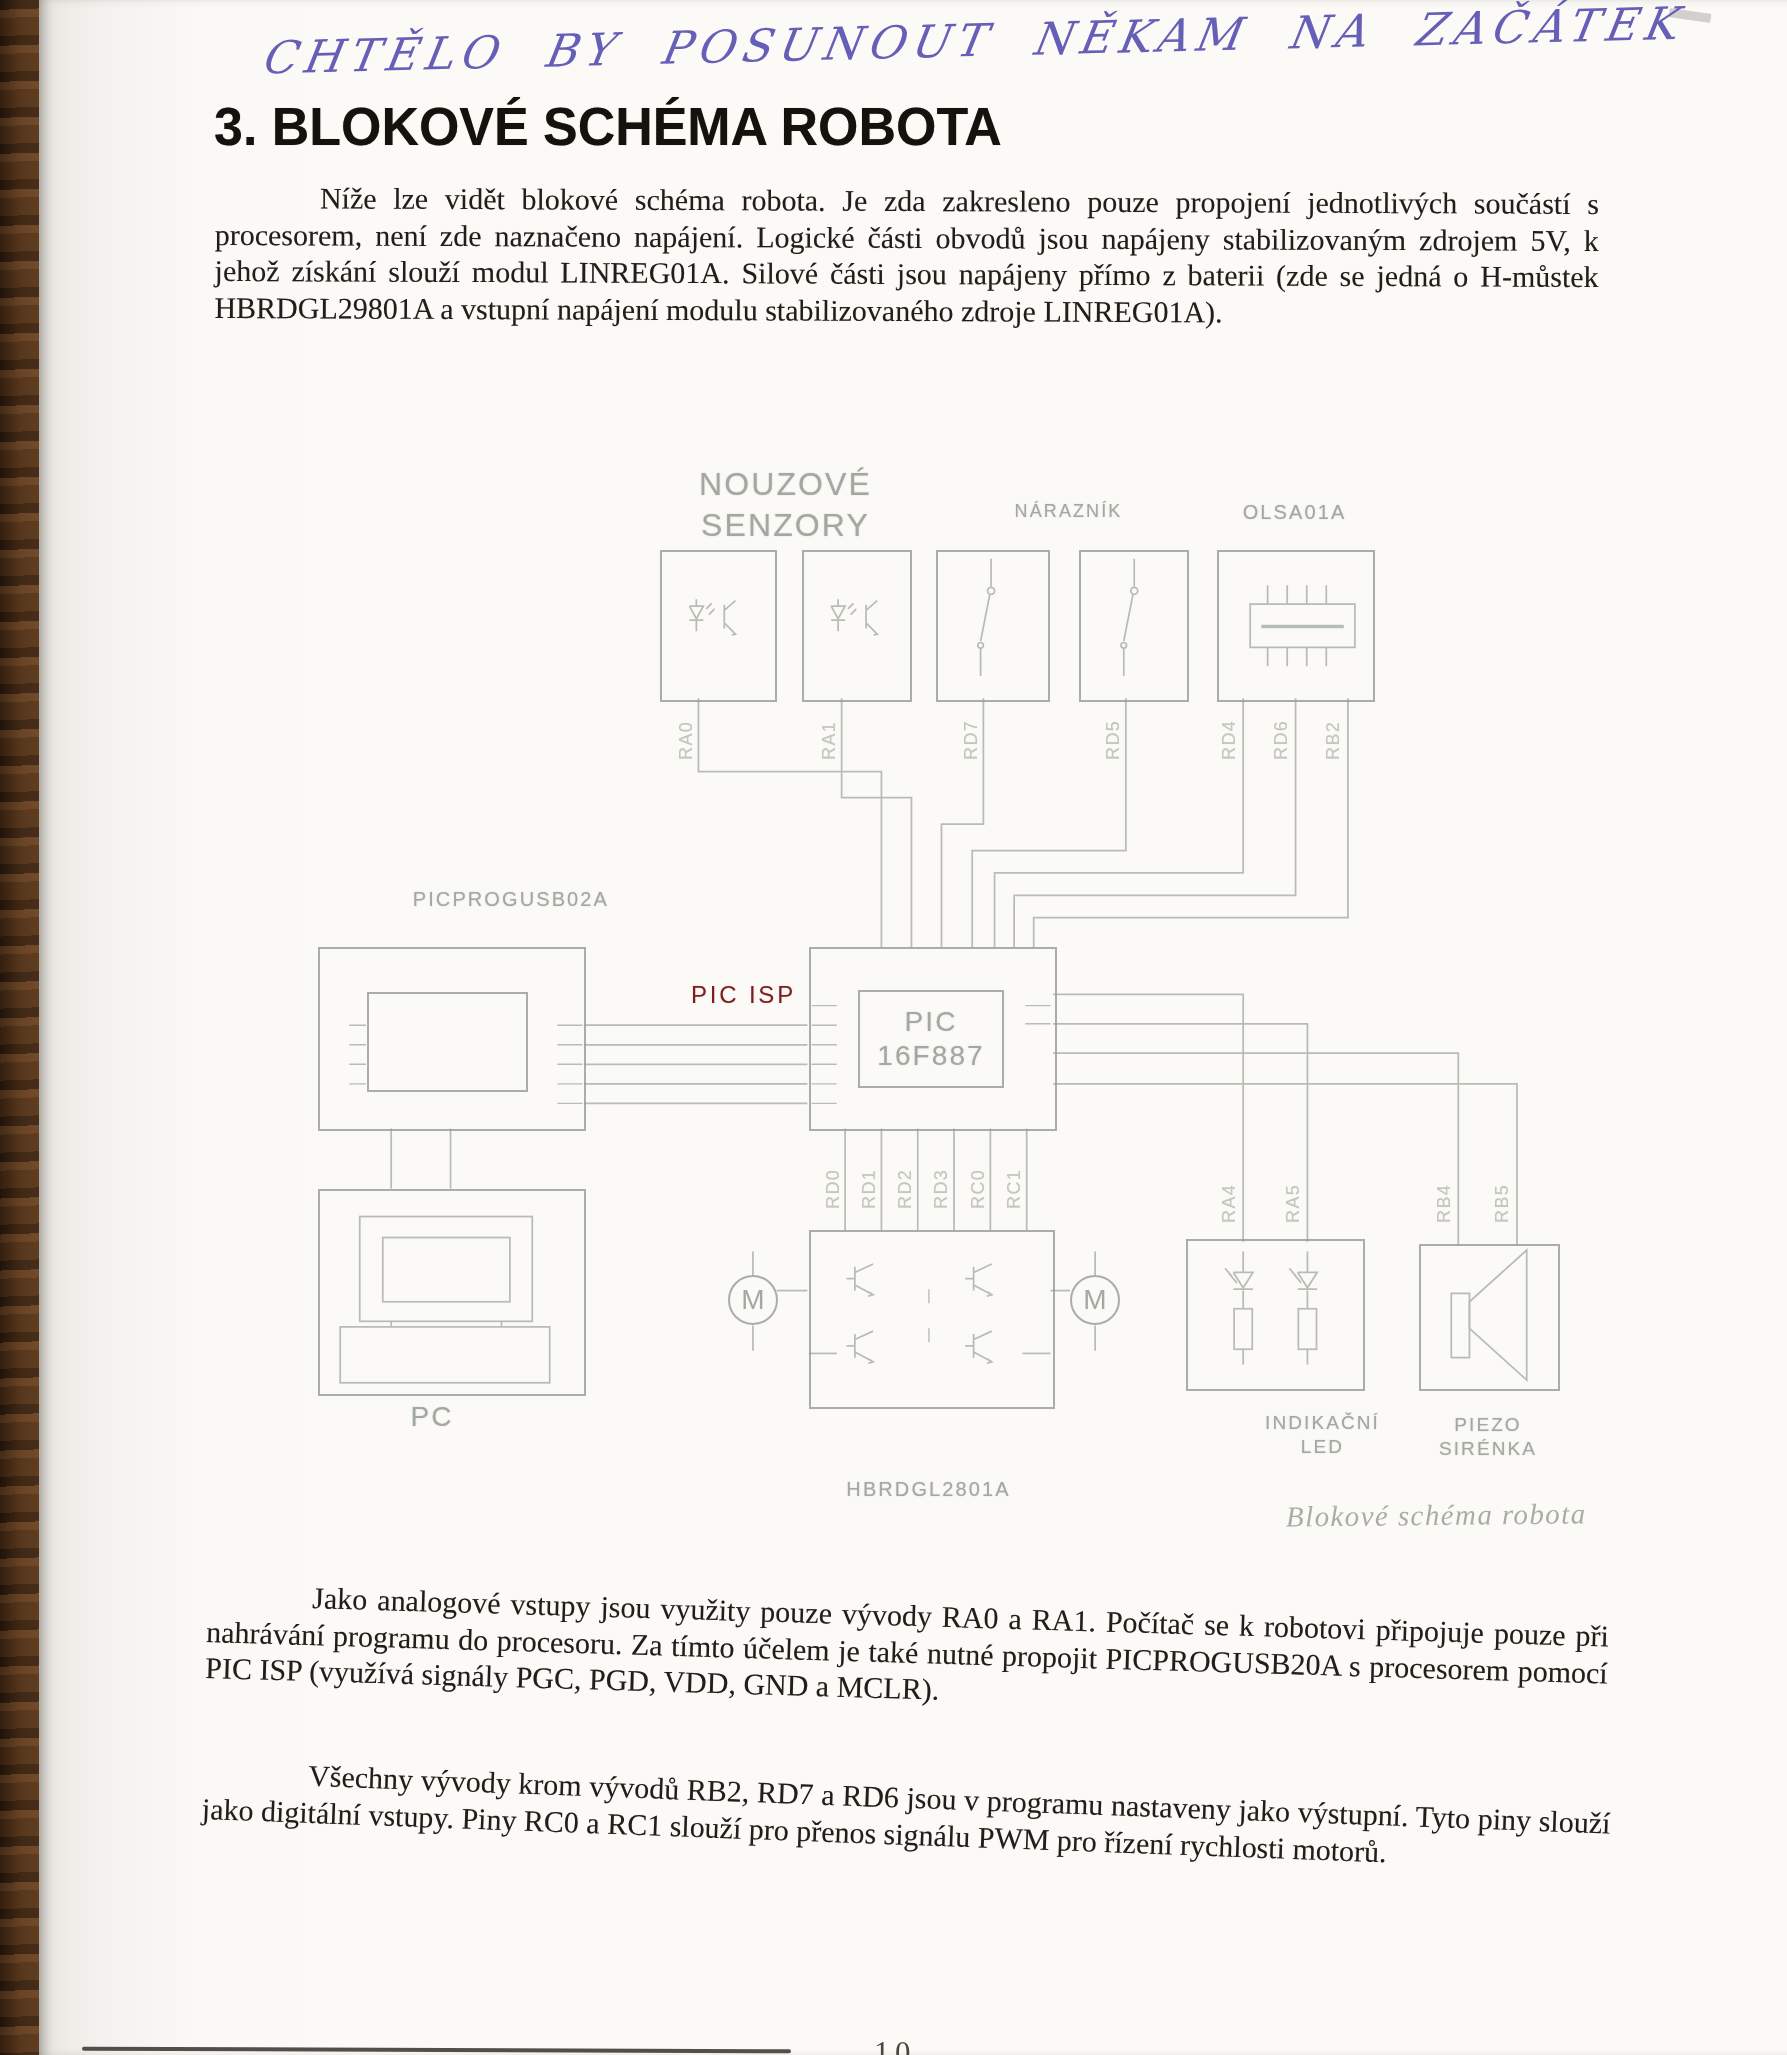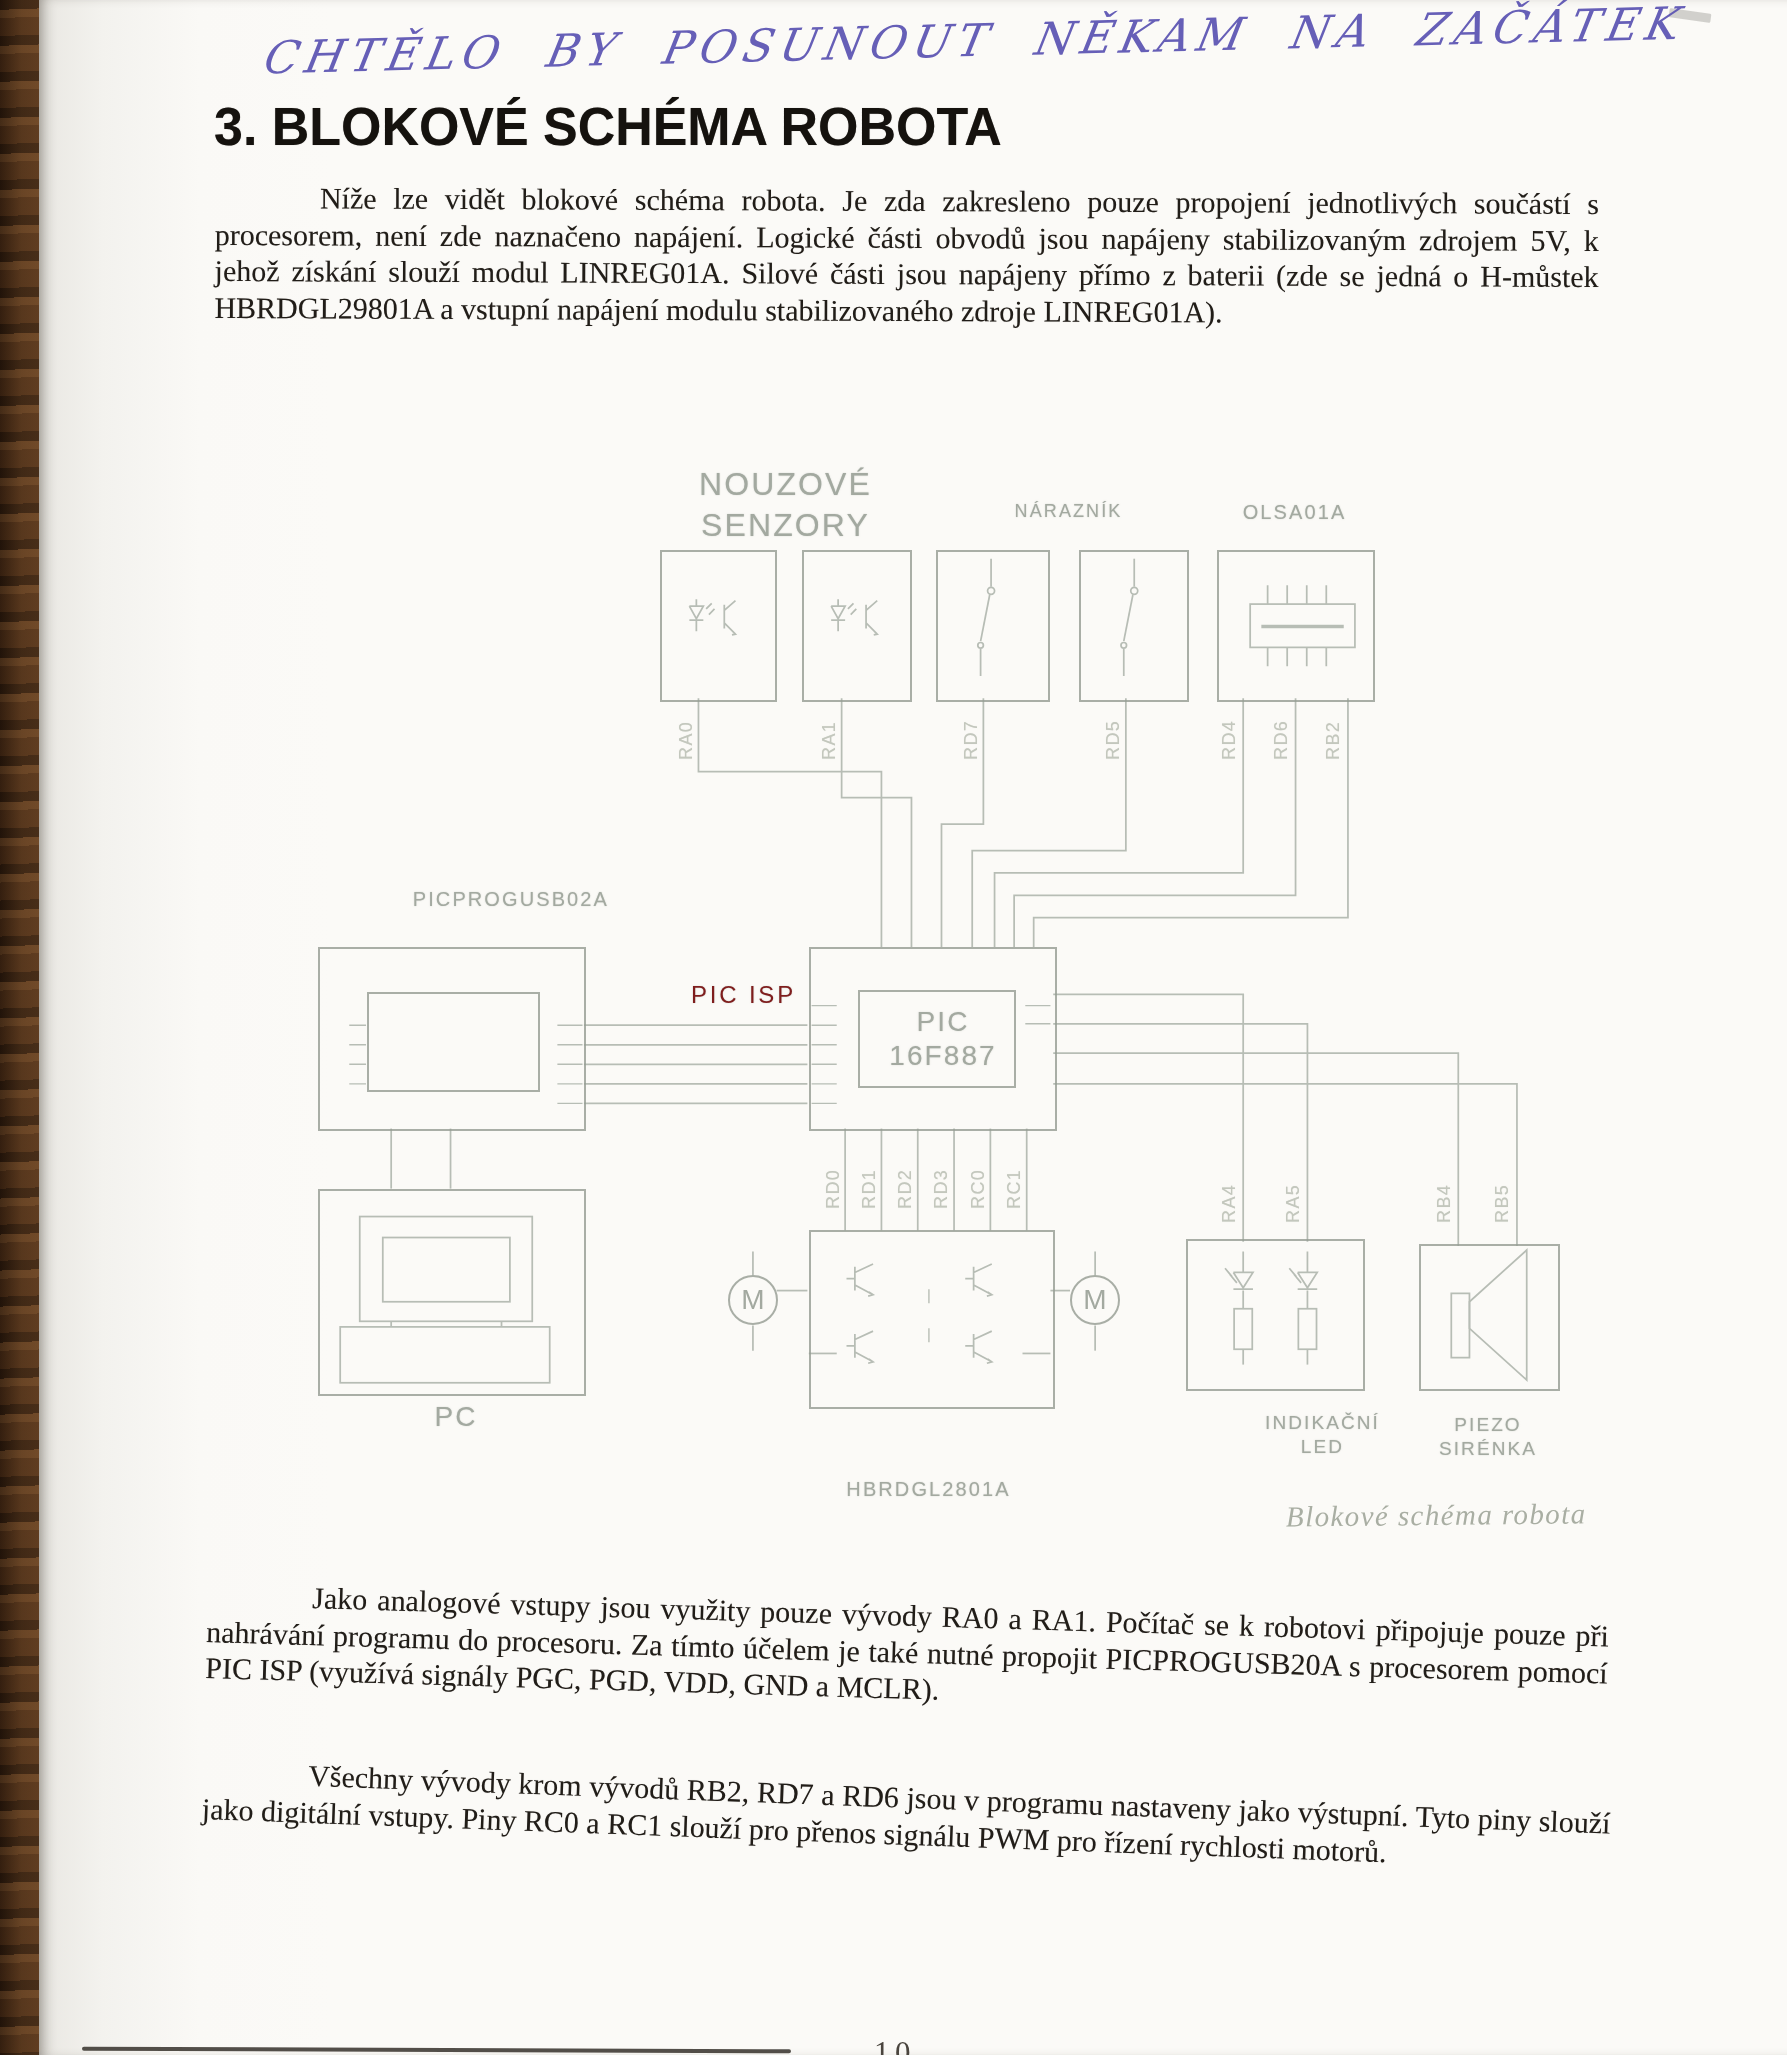--- a/index.html
+++ b/index.html
@@ -33,21 +33,21 @@
      letter-spacing:2.1px;text-align:center;line-height:1.28;
      text-shadow:0 0 1.4px rgba(163,169,160,.55);}
   .pin{position:absolute;width:64px;height:18px;font-family:"Liberation Sans",sans-serif;
      font-size:18px;letter-spacing:1.4px;color:#c3c7bd;transform:rotate(-90deg);
      transform-origin:center;text-shadow:0 0 0.7px rgba(195,199,189,.6);}
   #diagram-lines{position:absolute;left:0;top:0;width:1788px;height:2056px;opacity:.95;}
   .motor{position:absolute;width:46px;height:46px;border:2.1px solid rgba(150,158,148,.82);
      border-radius:50%;display:flex;align-items:center;justify-content:center;
      font-family:"Liberation Sans",sans-serif;font-size:28px;color:#a3a9a0;}
   .inner-rect{position:absolute;border:2.1px solid rgba(150,158,148,.82);
-     display:flex;flex-direction:column;align-items:center;justify-content:center;padding-left:12px;}
+     display:flex;flex-direction:column;align-items:center;justify-content:center;}
   #pic-inner{left:858px;top:990px;width:142px;height:94px;}
   #picprog-inner{left:367px;top:992px;width:157px;height:96px;}
   .chip-text{font-family:"Liberation Sans",sans-serif;font-size:28px;color:#a3a9a0;
      letter-spacing:2.1px;line-height:1.2;text-shadow:0 0 1.4px rgba(163,169,160,.5);}
   #isp-label{left:691px;top:980px;font-size:24px;color:#7f1d1d;letter-spacing:2.8px;}
   #caption{left:1286px;top:1499px;font-size:29px;font-style:italic;color:#a9aea3;
      letter-spacing:1.4px;font-family:"Liberation Serif",serif;transform:rotate(-.6deg);}
   #page-number{left:874px;top:2035px;font-size:31px;color:#4a453e;letter-spacing:5.6px;}
   #bottom-streak{left:82px;top:2048px;width:709px;height:4.2px;background:#35302a;
      border-radius:2.1px;opacity:.85;transform:rotate(.2deg);}
@@ -211,21 +211,21 @@
   </div>
 
   <div class="dlabel" style="left:681px;top:464px;width:209px;font-size:32px">
     <div>NOUZOVÉ</div>
     <div>SENZORY</div>
   </div>
   <div class="dlabel" style="left:967px;top:500px;width:203px;font-size:18px">NÁRAZNÍK</div>
   <div class="dlabel" style="left:1207px;top:500px;width:175px;font-size:20px">OLSA01A</div>
   <div class="dlabel" style="left:288px;top:887px;width:321px;font-size:20px;text-align:right">PICPROGUSB02A</div>
   <div class="dlabel" id="isp-label">PIC ISP</div>
-  <div class="dlabel" style="left:324px;top:1399px;width:264px;font-size:28px">PC</div>
+  <div class="dlabel" style="left:300px;top:1399px;width:264px;font-size:28px">PC</div>
   <div class="dlabel" style="left:789px;top:1477px;width:279px;font-size:20px">HBRDGL2801A</div>
   <div class="dlabel" style="left:1228px;top:1411px;width:189px;font-size:19px">
     <div>INDIKAČNÍ</div>
     <div>LED</div>
   </div>
   <div class="dlabel" style="left:1397px;top:1413px;width:182px;font-size:19px">
     <div>PIEZO</div>
     <div>SIRÉNKA</div>
   </div>
 

